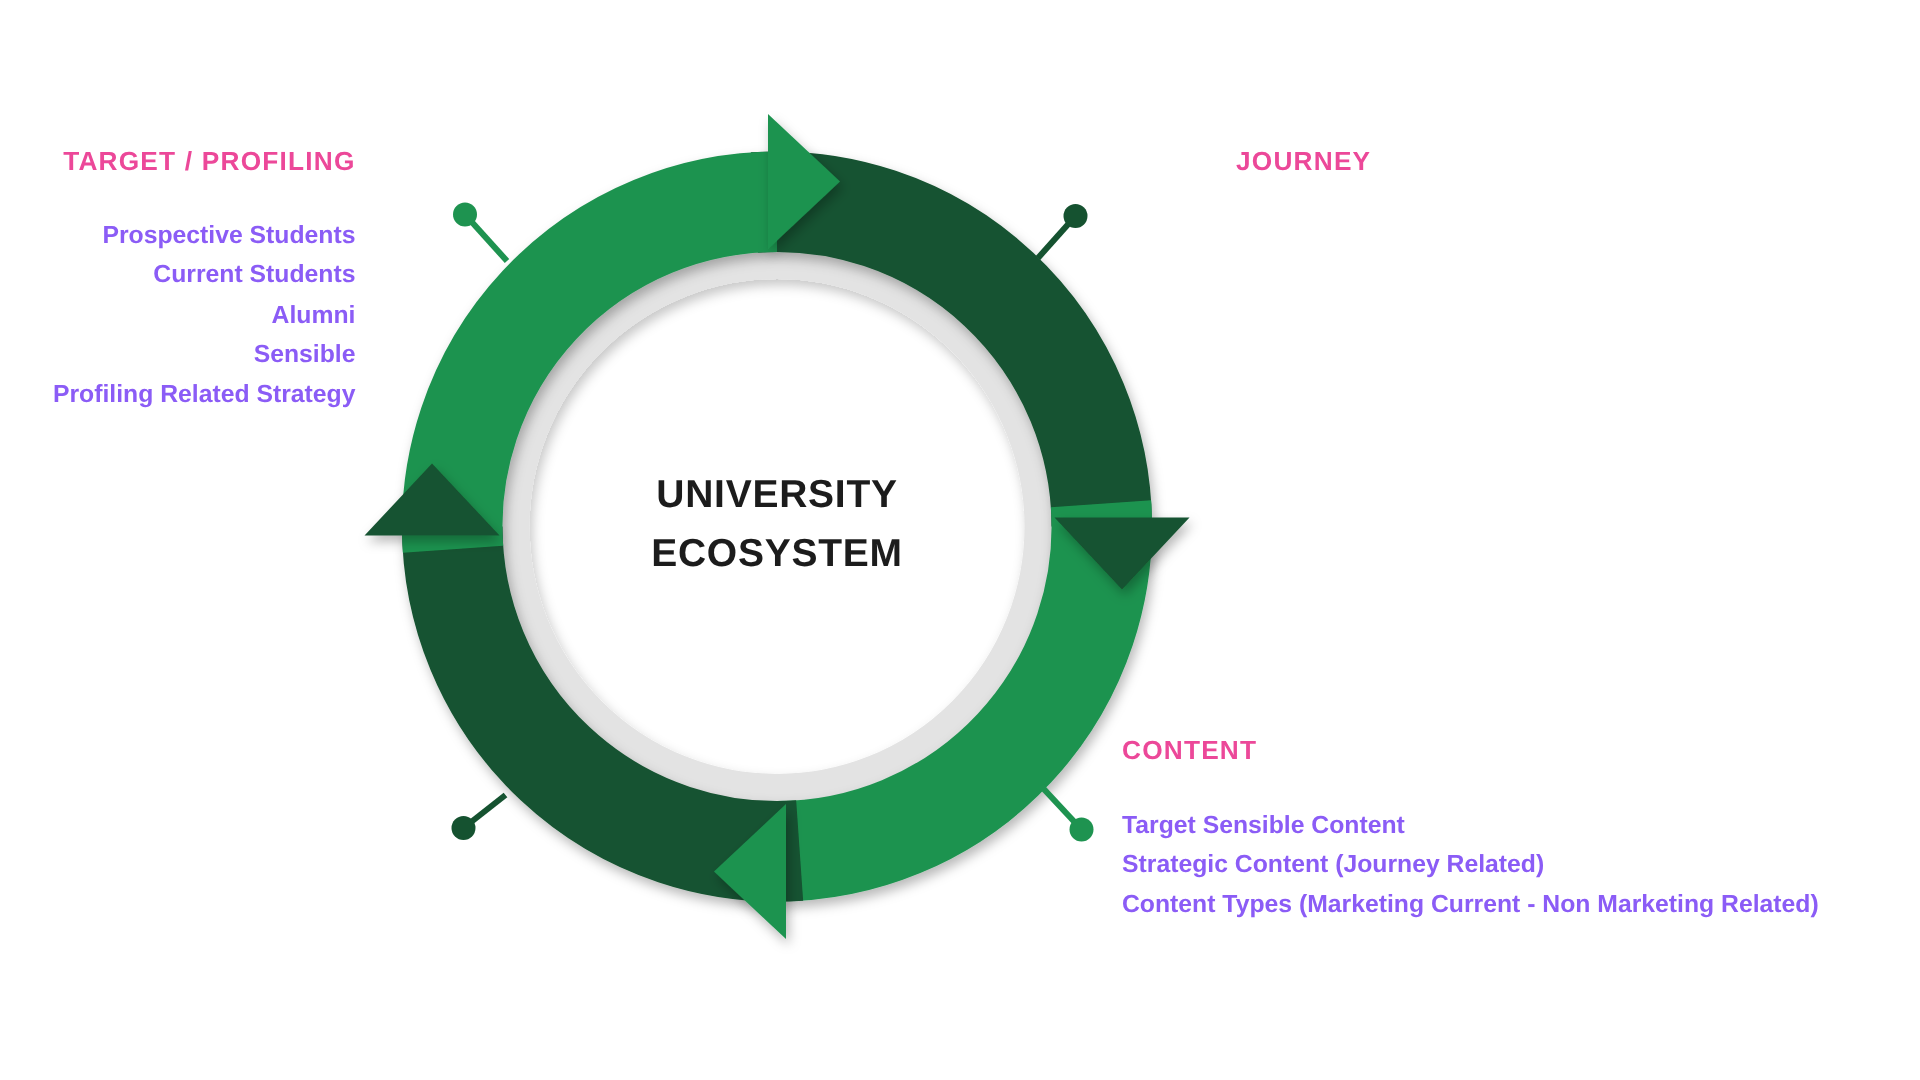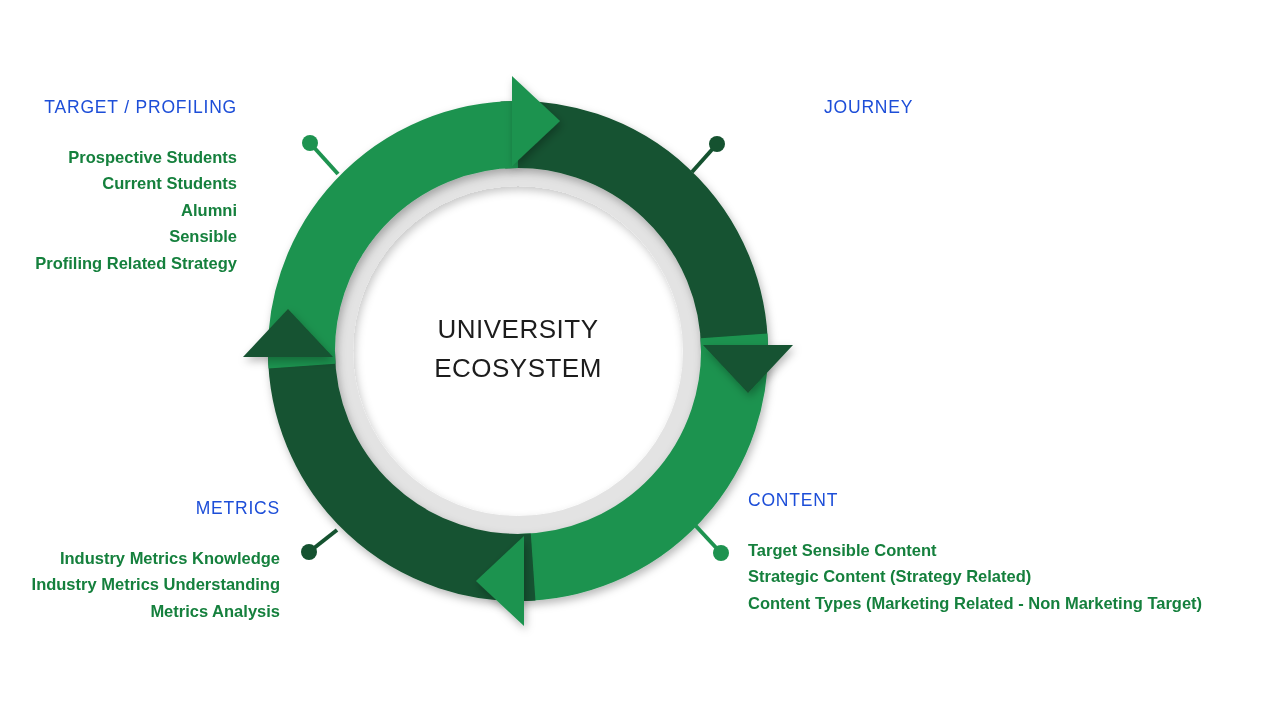--- a/index.html
+++ b/index.html
@@ -10,40 +10,40 @@
     background:#ffffff;
     font-family:"Liberation Sans", sans-serif;
   }
   .diagram-svg{position:absolute;left:0;top:0;}
   .callout{position:absolute;}
   .callout.align-right{text-align:right;}
   .callout.align-left{text-align:left;}
   .callout-header{
     font-size:17.5px;
     line-height:19px;
-    font-weight:400;
+    font-weight:700;
     letter-spacing:0.8px;
-    color:#1d4ed8;
+    color:#ec4899;
     margin:0 0 27px 0;
     white-space:nowrap;
   }
   .callout-items{
     font-size:16.5px;
     line-height:26.4px;
     font-weight:700;
-    color:#15803d;
+    color:#8b5cf6;
     white-space:nowrap;
   }
   .center-title{
     position:absolute;
     left:368px;top:310px;width:300px;
     text-align:center;
     font-size:26px;
     line-height:39px;
-    font-weight:400;
+    font-weight:700;
     letter-spacing:0.5px;
     color:#1c1c1c;
   }
 </style>
 </head>
 <body>
 
 <div class="slide">
 
   <svg class="diagram-svg" width="1280" height="720" viewBox="0 0 1280 720">
@@ -99,31 +99,23 @@
         <div class="callout-item">Alumni</div>
         <div class="callout-item">Sensible</div>
         <div class="callout-item">Profiling Related Strategy</div>
       </div>
   </div>
 
   <div class="callout align-left" style="left:824px;top:98px;">
     <div class="callout-header">JOURNEY</div>
   </div>
 
-  <div class="callout align-right" style="right:1000px;top:499px;">
-    <div class="callout-header">METRICS</div>
-    <div class="callout-items">
-        <div class="callout-item">Industry Metrics Knowledge</div>
-        <div class="callout-item">Industry Metrics Understanding</div>
-        <div class="callout-item">Metrics Analysis</div>
-      </div>
-  </div>
 
   <div class="callout align-left" style="left:748px;top:491px;">
     <div class="callout-header">CONTENT</div>
     <div class="callout-items">
         <div class="callout-item">Target Sensible Content</div>
-        <div class="callout-item">Strategic Content (Strategy Related)</div>
-        <div class="callout-item">Content Types (Marketing Related - Non Marketing Target)</div>
+        <div class="callout-item">Strategic Content (Journey Related)</div>
+        <div class="callout-item">Content Types (Marketing Current - Non Marketing Related)</div>
       </div>
   </div>
 
 </div>
 
 </body></html>

